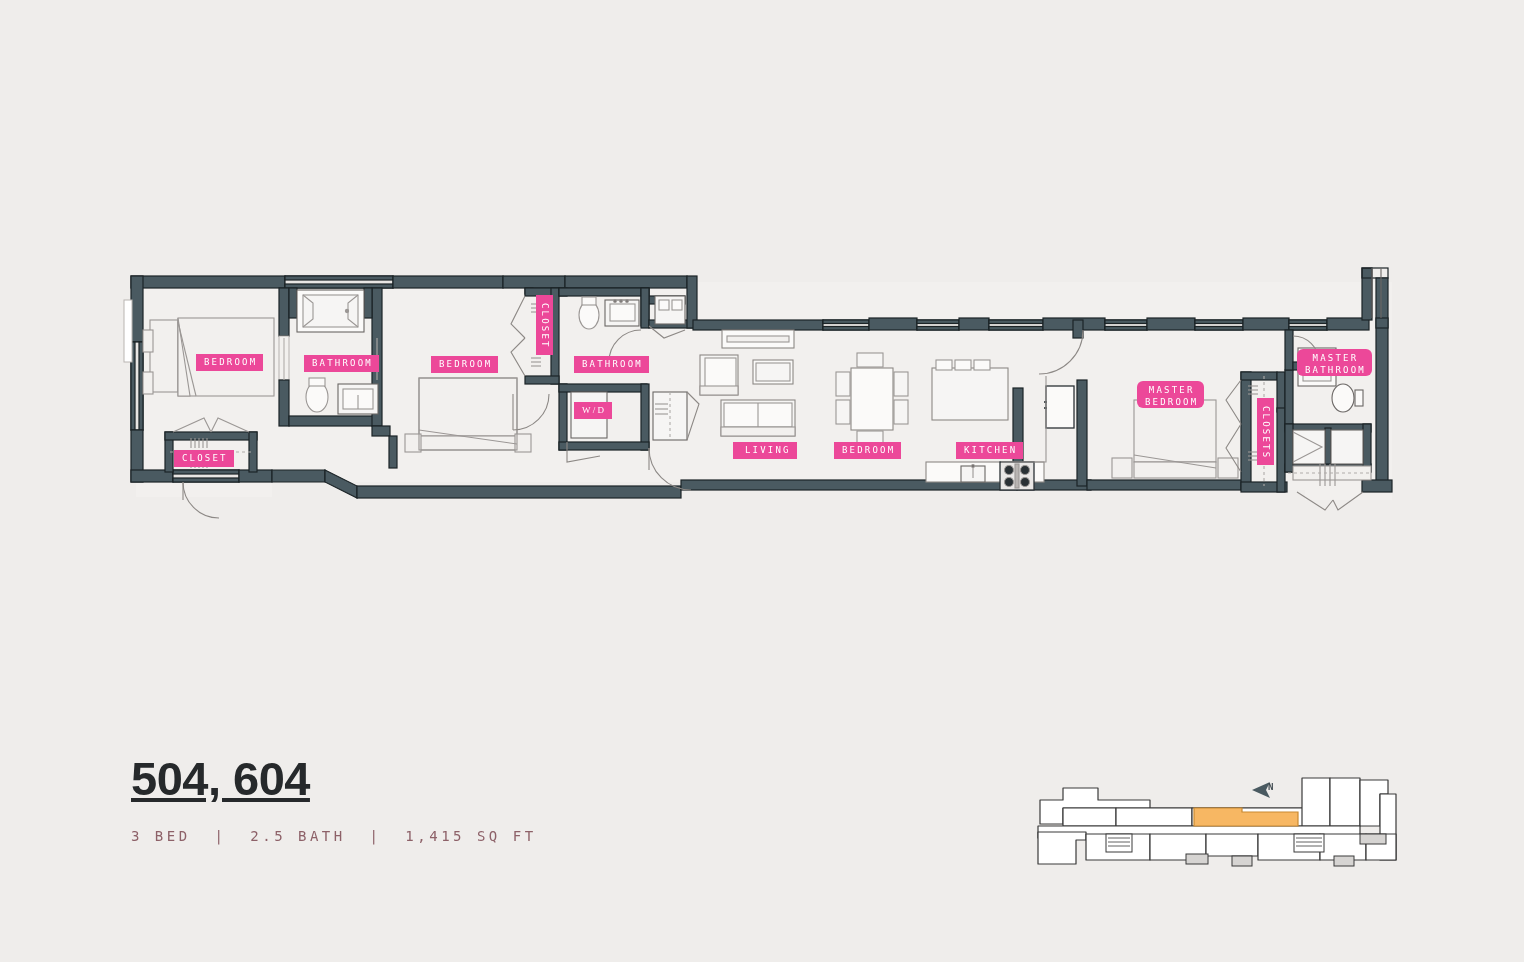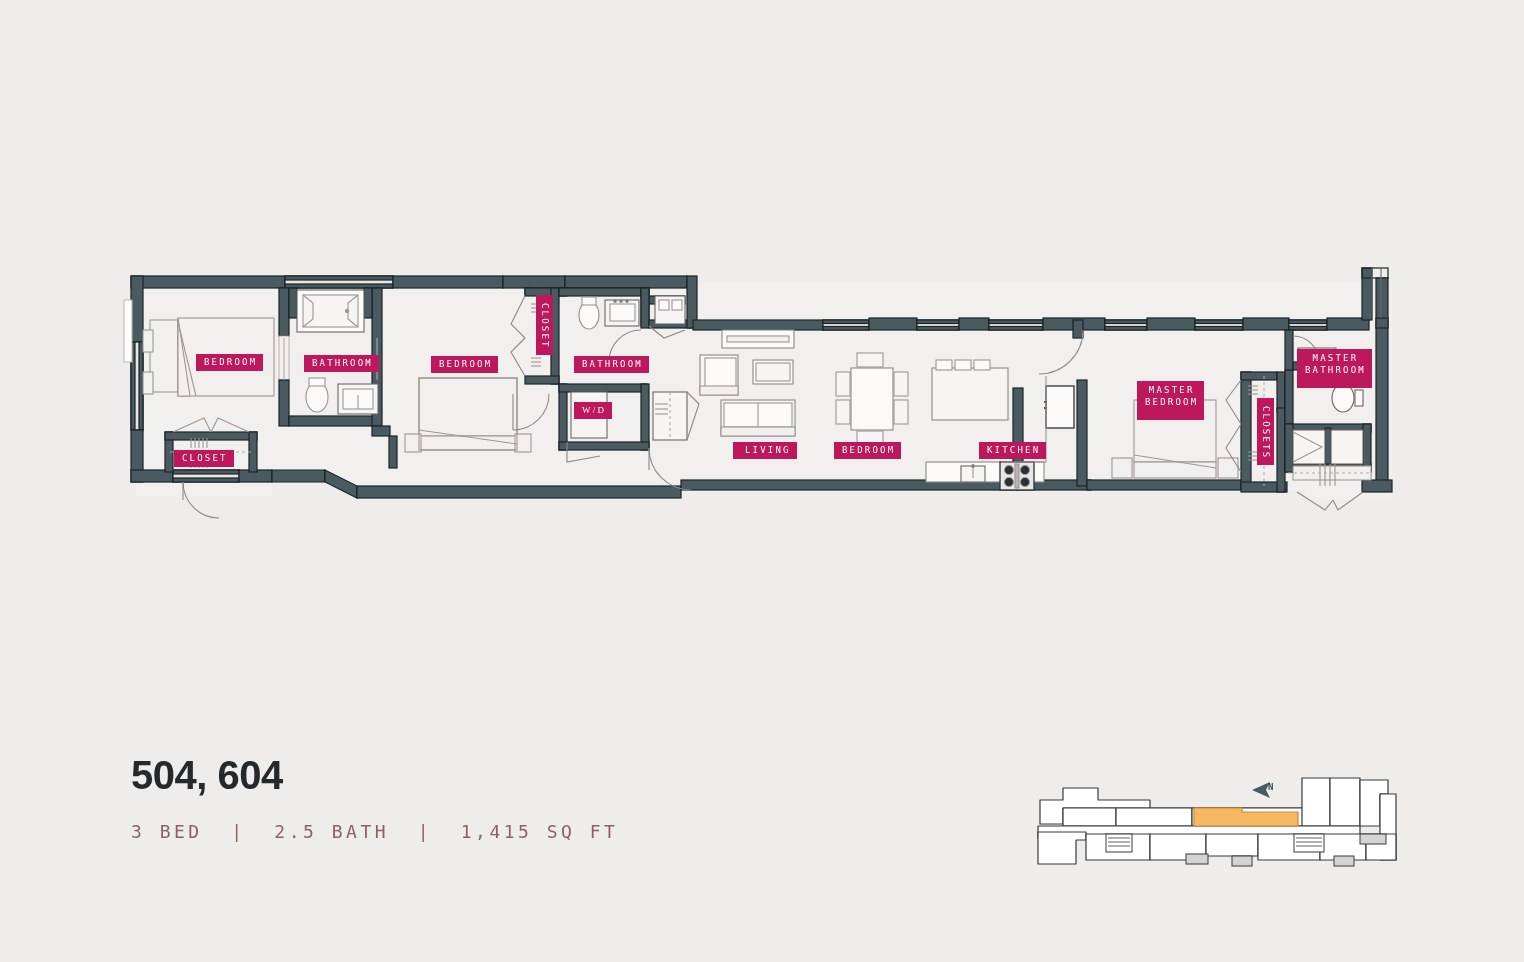--- a/index.html
+++ b/index.html
@@ -7,49 +7,49 @@
     width:1524px;height:962px;
     background:#efedeb;
     font-family:"Liberation Sans", sans-serif;
     overflow:hidden;
     position:relative;
   }
   #plan-svg{position:absolute;left:0;top:0;}
   .info-block{position:absolute;left:131px;top:755px;}
   .unit-title{
     font-family:"Liberation Sans", sans-serif;
-    font-size:40px;font-weight:700;color:#26292b;
-    letter-spacing:-0.5px;line-height:1;margin:0 0 26px 0;
+    font-size:47px;font-weight:700;color:#26292b;
+    letter-spacing:-0.5px;line-height:1;margin:0 0 26px 0;text-decoration:underline;
   }
   .unit-specs{
     font-family:"DejaVu Sans Mono", monospace;
-    font-size:18px;color:#8d6168;letter-spacing:3.5px;
+    font-size:14px;color:#8d6168;letter-spacing:3.5px;
     margin:0;white-space:pre;
   }
   .keyplan-wrap{position:absolute;left:1030px;top:768px;width:370px;height:112px;}
   .north-label{
     position:absolute;left:1268px;top:782px;
     font-family:"DejaVu Sans Mono", monospace;
     font-size:9px;font-weight:700;color:#3f4a50;letter-spacing:0.5px;
   }
   
   .rlabel{
     position:absolute;
-    background:#be185d;
+    background:#ec4899;
     color:#ffffff;
     font-family:"DejaVu Sans Mono", monospace;
     font-size:9px;
     letter-spacing:2.2px;
     padding:3px 6px 3px 8px;
     line-height:11px;
     white-space:pre;
     text-align:center;
     box-sizing:border-box;
   }
-  .rlabel.two-line{padding:3px 6px 12px 8px;line-height:12px;}
+  .rlabel.two-line{padding:3px 6px 0 8px;line-height:12px;border-radius:6px;}
   .rlabel.vert{
     writing-mode:vertical-rl;
     padding:8px 3px 6px 3px;
     letter-spacing:2.2px;
   }
 </style>
 </head>
 <body>
 
 <svg id="plan-svg" width="1524" height="962" viewBox="0 0 1524 962">
@@ -428,21 +428,21 @@
 <div>
   <div class="rlabel" style="left:196px;top:354px;">BEDROOM</div>
   <div class="rlabel" style="left:304px;top:355px;">BATHROOM</div>
   <div class="rlabel" style="left:174px;top:450px;">CLOSET</div>
   <div class="rlabel" style="left:431px;top:356px;">BEDROOM</div>
   <div class="rlabel vert" style="left:536px;top:295px;">CLOSET</div>
   <div class="rlabel" style="left:574px;top:356px;">BATHROOM</div>
   <div class="rlabel" style="left:574px;top:402px;font-family:Liberation Serif, serif;">W/D</div>
   <div class="rlabel" style="left:733px;top:442px;padding-left:12px;">LIVING</div>
   <div class="rlabel" style="left:834px;top:442px;">BEDROOM</div>
-  <div class="rlabel" style="left:979px;top:442px;">KITCHEN</div>
+  <div class="rlabel" style="left:956px;top:442px;">KITCHEN</div>
   <div class="rlabel two-line" style="left:1137px;top:381px;">MASTER
 BEDROOM</div>
   <div class="rlabel vert" style="left:1257px;top:398px;">CLOSETS</div>
   <div class="rlabel two-line" style="left:1297px;top:349px;">MASTER
 BATHROOM</div>
 </div>
 
 <div class="info-block">
   <h1 class="unit-title">504, 604</h1>
   <p class="unit-specs">3 BED  |  2.5 BATH  |  1,415 SQ FT</p>

